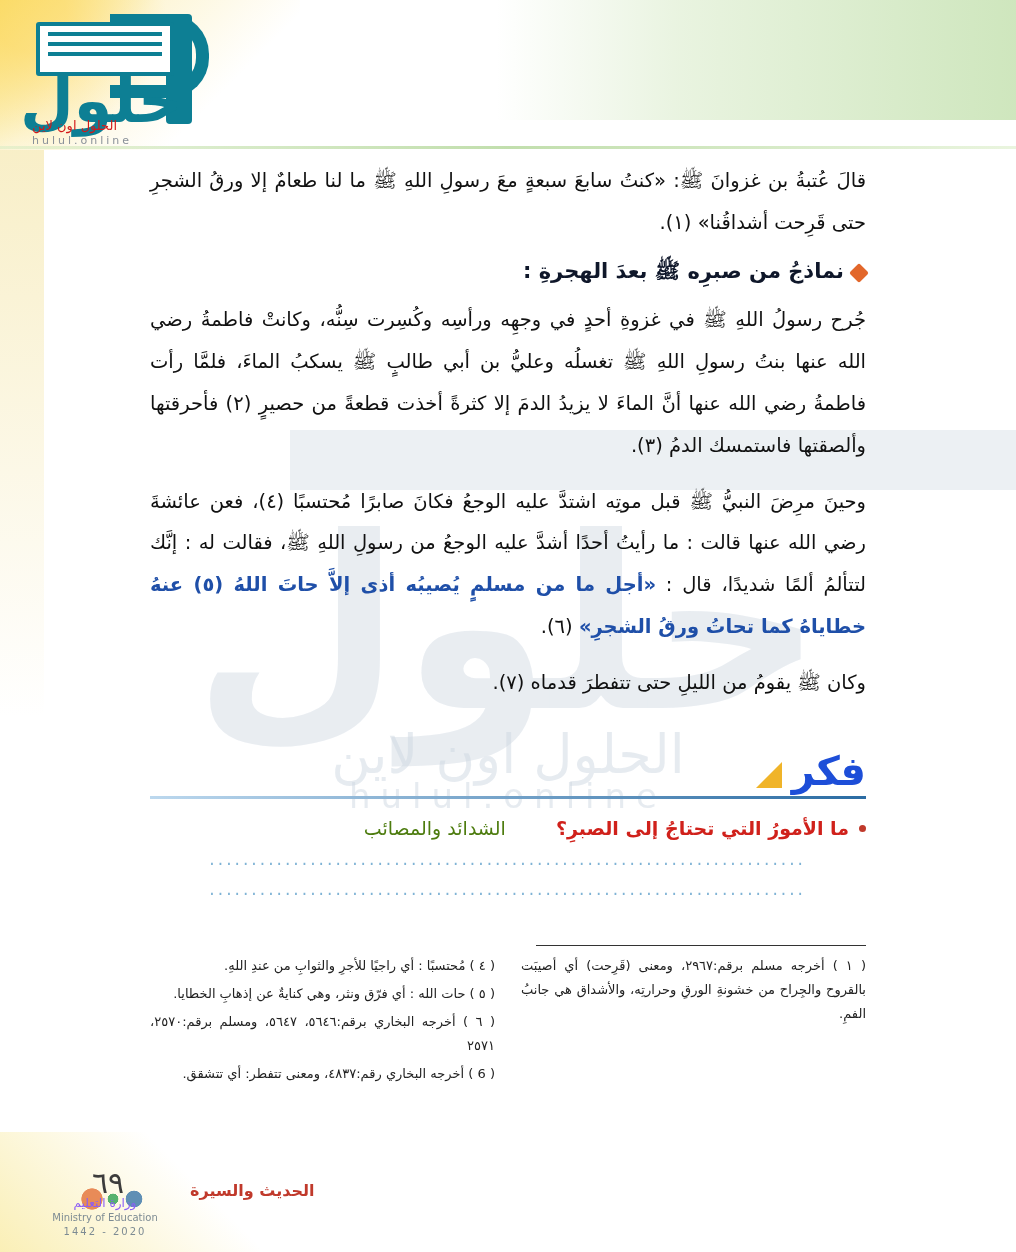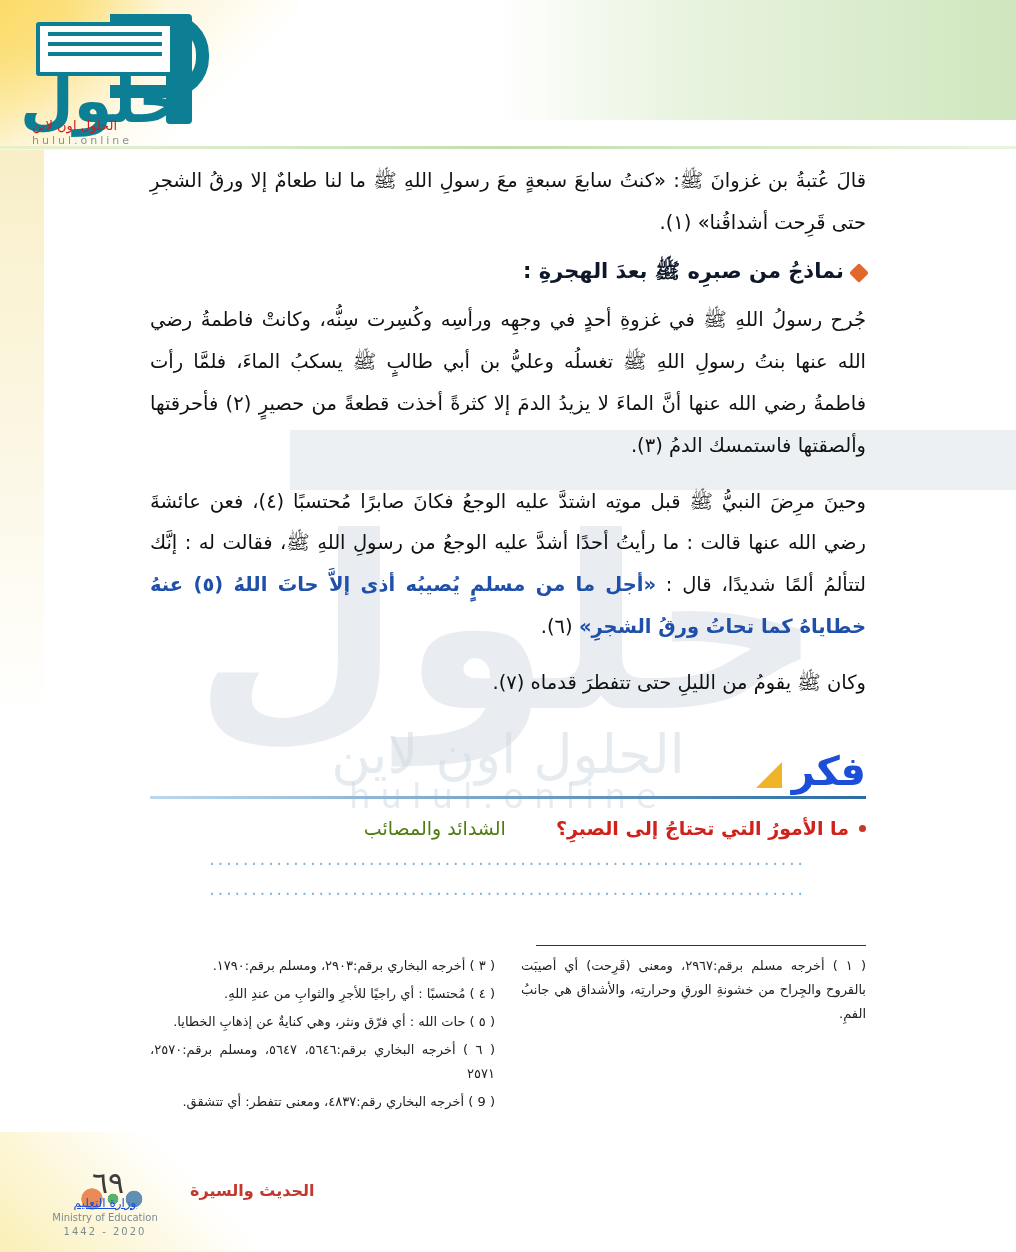--- a/index.html
+++ b/index.html
@@ -164,21 +164,21 @@
       radial-gradient(circle at 80% 50%, #2b6ca3 0 14%, transparent 15%);
     opacity:.75;
   }
   .footer-title{
     position:absolute;left:190px;bottom:52px;font-size:16px;color:#c0392b;font-weight:bold;
   }
   .moe{
     position:absolute;left:40px;bottom:14px;font-size:10px;color:#5c6b73;line-height:1.35;
     text-align:center;width:130px;
   }
-  .moe .ar{font-size:12px;color:#1d4ed8;display:block;text-decoration:underline;}
+  .moe .ar{font-size:12px;color:#8b5cf6;display:block;}
   .moe .en{display:block;color:#7d8b93;}
   .moe .yr{display:block;color:#7d8b93;letter-spacing:2px;}
 </style>
 </head>
 <body>
 
 <div class="corner-tl"></div>
 <div class="corner-tr"></div>
 <div class="top-rule"></div>
 <div class="left-edge"></div>
@@ -241,25 +241,24 @@
     <div class="dots">.............................................................................................................</div>
     <div class="dots">.............................................................................................................</div>
   </div>
 
   <div class="fn-sep"></div>
   <div class="fn-grid">
     <div class="fn-col">
       <p>( ١ ) أخرجه مسلم برقم:٢٩٦٧، ومعنى (قَرِحت) أي أصيبَت بالقروح والجِراح من خشونةِ الورقِ وحرارتِه، والأشداق هي جانبُ الفمِ.</p>
     </div>
     <div class="fn-col">
-      <p>( ٣ ) أخرجه البخاري برقم:٢٩٠٣، ومسلم برقم:١٧٩٠.</p>
       <p>( ٤ ) مُحتسبًا : أي راجيًا للأجرِ والثوابِ من عندِ اللهِ.</p>
       <p>( ٥ ) حات الله : أي فرّق ونثر، وهي كنايةٌ عن إذهابِ الخطايا.</p>
       <p>( ٦ ) أخرجه البخاري برقم:٥٦٤٦، ٥٦٤٧، ومسلم برقم:٢٥٧٠، ٢٥٧١</p>
-      <p>( 9 ) أخرجه البخاري رقم:٤٨٣٧، ومعنى تتفطر: أي تتشقق.</p>
+      <p>( 6 ) أخرجه البخاري رقم:٤٨٣٧، ومعنى تتفطر: أي تتشقق.</p>
     </div>
   </div>
 </div>
 
 <div class="footer">
   <div class="orn"></div>
   <div class="pagenum">٦٩</div>
   <div class="footer-title">الحديث والسيرة</div>
   <div class="moe">
     <span class="ar">وزارة التعليم</span>

